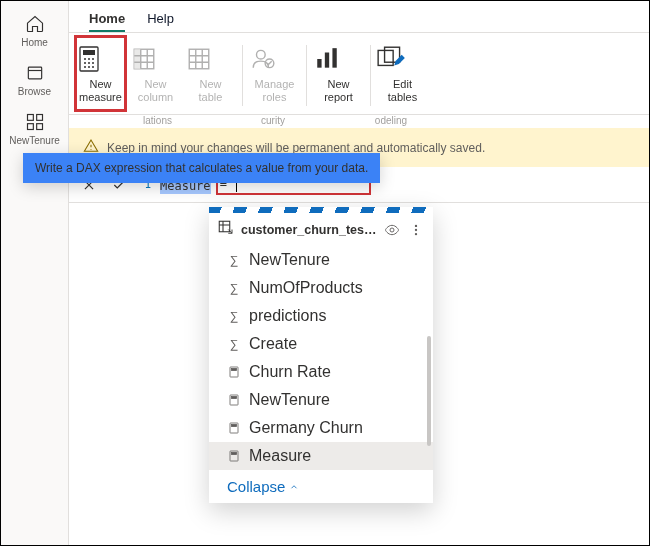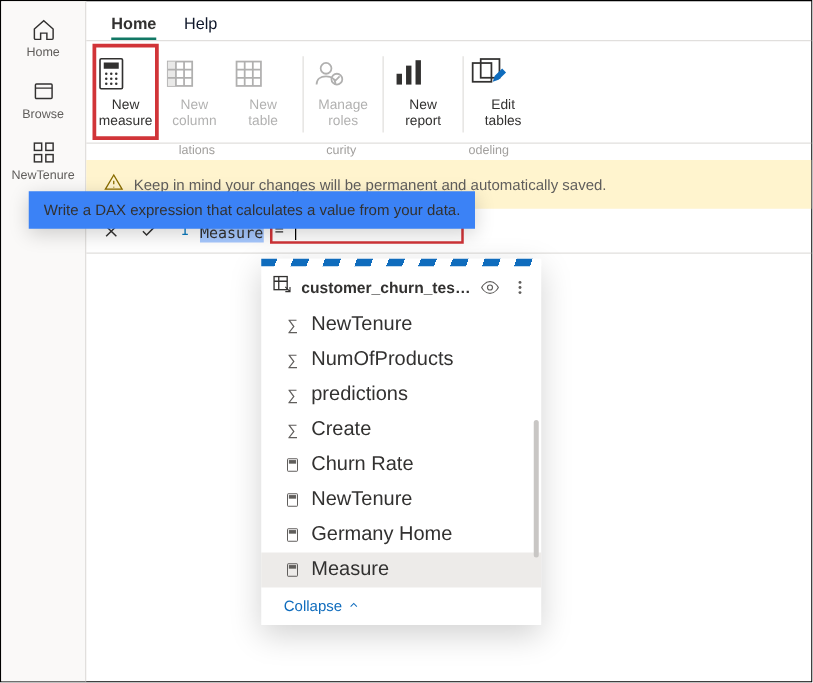--- a/index.html
+++ b/index.html
@@ -43,21 +43,21 @@
   .card-stripe { height: 6px; background: repeating-linear-gradient(110deg, #0f6cbd 0 12px, #fff 12px 24px); }
   .card-head { display: flex; align-items: center; padding: 6px 8px; gap: 6px; }
   .card-title { flex: 1; font-size: 12.5px; font-weight: 600; color: #323130; overflow: hidden; text-overflow: ellipsis; white-space: nowrap; }
   .eye, .more { width: 18px; height: 18px; display:flex; align-items:center; justify-content:center; cursor:pointer; color:#605e5c; }
   .field-list { position: relative; }
   .field { display: flex; align-items: center; padding: 5px 10px 5px 18px; gap: 8px; cursor: pointer; }
   .field.sel { background: #edebe9; }
   .field-icon { width: 14px; height: 14px; display:flex; align-items:center; justify-content:center; color:#605e5c; }
   .field-lbl { font-size: 16px; color: #323130; }
   .scrollbar { position: absolute; right: 2px; top: 90px; width: 4px; height: 110px; background: #c8c6c4; border-radius: 2px; }
-  .collapse { padding: 8px 18px; color: #0f6cbd; font-size: 12px; cursor: pointer; display:flex; align-items:center; gap:4px;}
+  .collapse { padding: 8px 18px; color: #0f6cbd; font-size: 15px; cursor: pointer; display:flex; align-items:center; gap:4px;}
 </style>
 </head>
 <body>
 
 <div class="root">
 
   <div class="sidebar">
     <div class="sb-item">
       <span class="sb-icon">
           <svg width="20" height="20" viewBox="0 0 24 24">
@@ -269,21 +269,21 @@
             </span>
             <span class="field-lbl">NewTenure</span>
           </div>
         <div class="field">
             <span class="field-icon">
               <svg width="12" height="12" viewBox="0 0 24 24" fill="none" stroke="#605e5c" stroke-width="1.6">
                 <rect x="4" y="2" width="16" height="20" rx="1"></rect>
                 <rect x="7" y="5" width="10" height="4" fill="#605e5c"></rect>
               </svg>
             </span>
-            <span class="field-lbl">Germany Home</span>
+            <span class="field-lbl">Germany Churn</span>
           </div>
         <div class="field sel">
             <span class="field-icon">
               <svg width="12" height="12" viewBox="0 0 24 24" fill="none" stroke="#605e5c" stroke-width="1.6">
                 <rect x="4" y="2" width="16" height="20" rx="1"></rect>
                 <rect x="7" y="5" width="10" height="4" fill="#605e5c"></rect>
               </svg>
             </span>
             <span class="field-lbl">Measure</span>
           </div>

